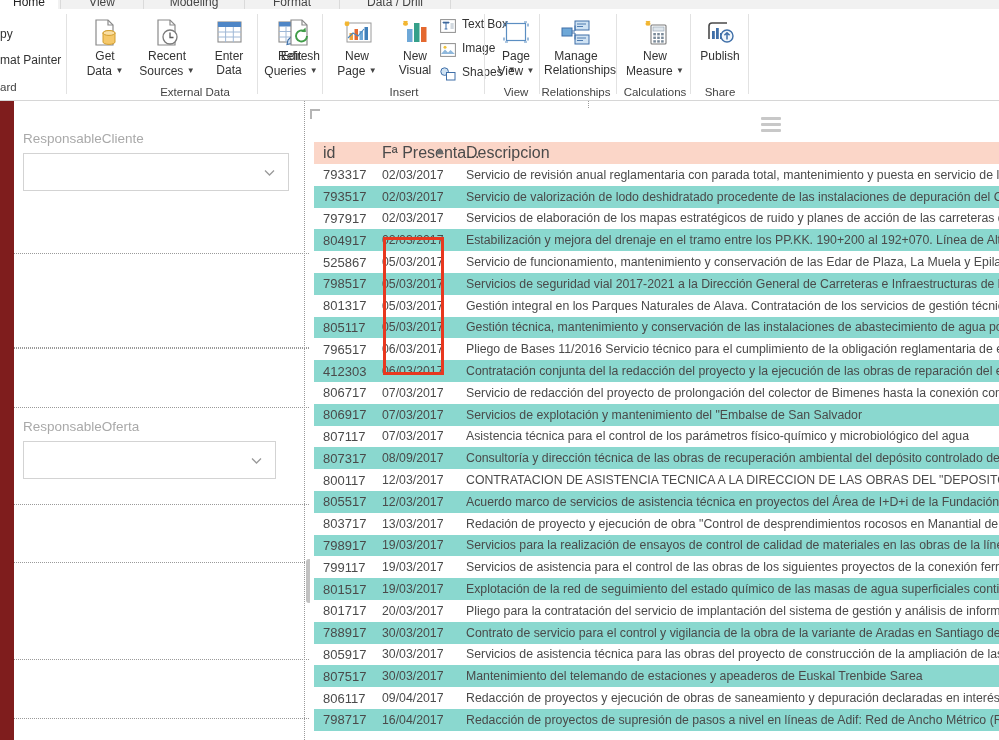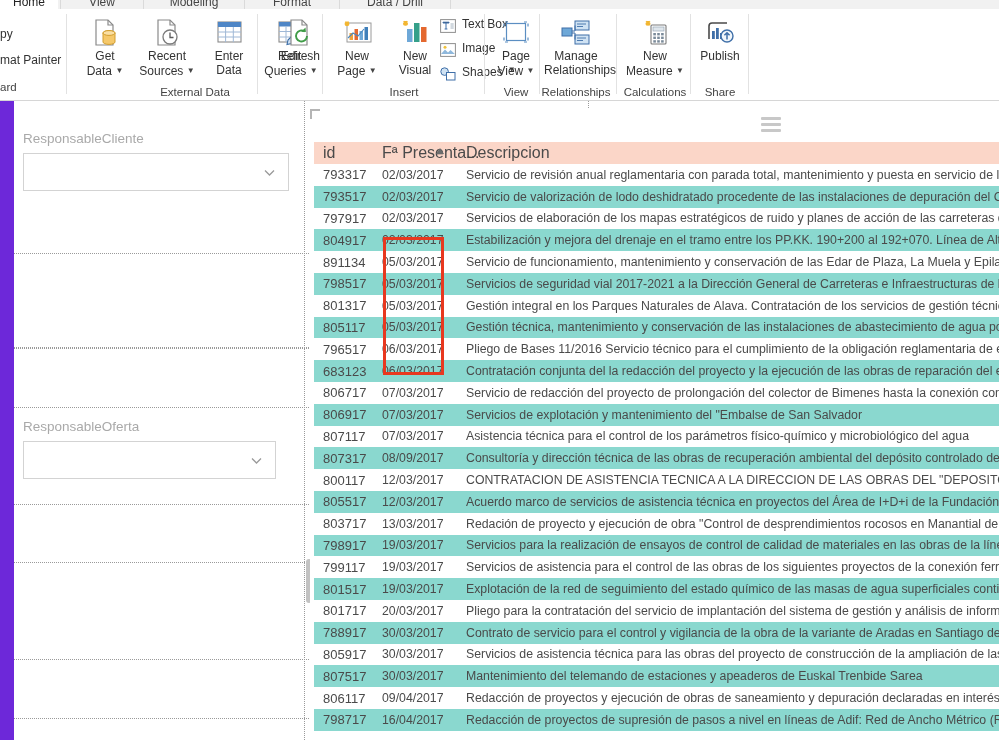--- a/index.html
+++ b/index.html
@@ -69,21 +69,21 @@
   }
 
   
   .clipfrag {
     position: absolute; font-size: 12px; color: #333; white-space: nowrap;
   }
 
   
   #canvas {
     position: absolute; left: 0; top: 101px; width: 999px; height: 639px;
-    background: #6d28d9;
+    background: #7f1d1d;
   }
   #page {
     position: absolute; left: 14px; top: 0px; width: 985px; height: 639px;
     background: #ffffff;
   }
   
   .vguide {
     position: absolute; top: 0; width: 0; height: 639px;
     border-left: 1px dotted #9a9a9a;
   }
@@ -510,21 +510,21 @@
               <div class="c-id">797917</div>
               <div class="c-date">02/03/2017</div>
               <div class="c-desc">Servicios de elaboración de los mapas estratégicos de ruido y planes de acción de las carreteras de la red de la comunid</div>
             </div>
             <div class="row even">
               <div class="c-id">804917</div>
               <div class="c-date">02/03/2017</div>
               <div class="c-desc">Estabilización y mejora del drenaje en el tramo entre los PP.KK. 190+200 al 192+070. Línea de Alta Velocidad Madrid-Se</div>
             </div>
             <div class="row odd">
-              <div class="c-id">891134</div>
+              <div class="c-id">525867</div>
               <div class="c-date">05/03/2017</div>
               <div class="c-desc">Servicio de funcionamiento, mantenimiento y conservación de las Edar de Plaza, La Muela y Epila.-</div>
             </div>
             <div class="row even">
               <div class="c-id">798517</div>
               <div class="c-date">05/03/2017</div>
               <div class="c-desc">Servicios de seguridad vial 2017-2021 a la Dirección General de Carreteras e Infraestructuras de la Comunidad de Madri</div>
             </div>
             <div class="row odd">
               <div class="c-id">801317</div>
@@ -535,21 +535,21 @@
               <div class="c-id">805117</div>
               <div class="c-date">05/03/2017</div>
               <div class="c-desc">Gestión técnica, mantenimiento y conservación de las instalaciones de abastecimiento de agua potable (ETAP) y depósit</div>
             </div>
             <div class="row odd">
               <div class="c-id">796517</div>
               <div class="c-date">06/03/2017</div>
               <div class="c-desc">Pliego de Bases 11/2016 Servicio técnico para el cumplimiento de la obligación reglamentaria de explotación de los proc</div>
             </div>
             <div class="row even">
-              <div class="c-id">683123</div>
+              <div class="c-id">412303</div>
               <div class="c-date">06/03/2017</div>
               <div class="c-desc">Contratación conjunta del la redacción del proyecto y la ejecución de las obras de reparación del emisario submarino de</div>
             </div>
             <div class="row odd">
               <div class="c-id">806717</div>
               <div class="c-date">07/03/2017</div>
               <div class="c-desc">Servicio de redacción del proyecto de prolongación del colector de Bimenes hasta la conexión con el colector interceptor</div>
             </div>
             <div class="row even">
               <div class="c-id">806917</div>

